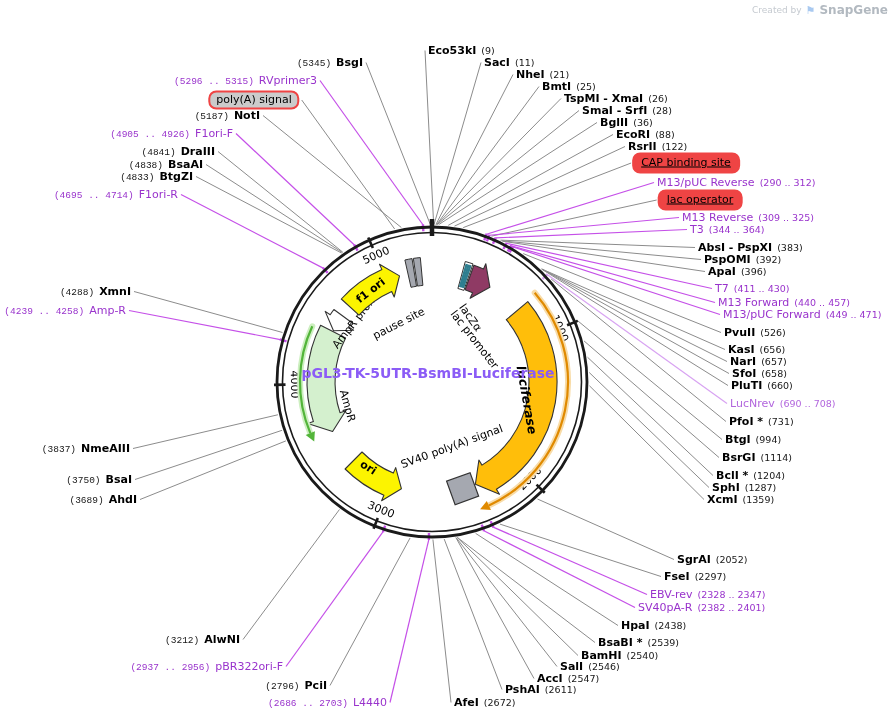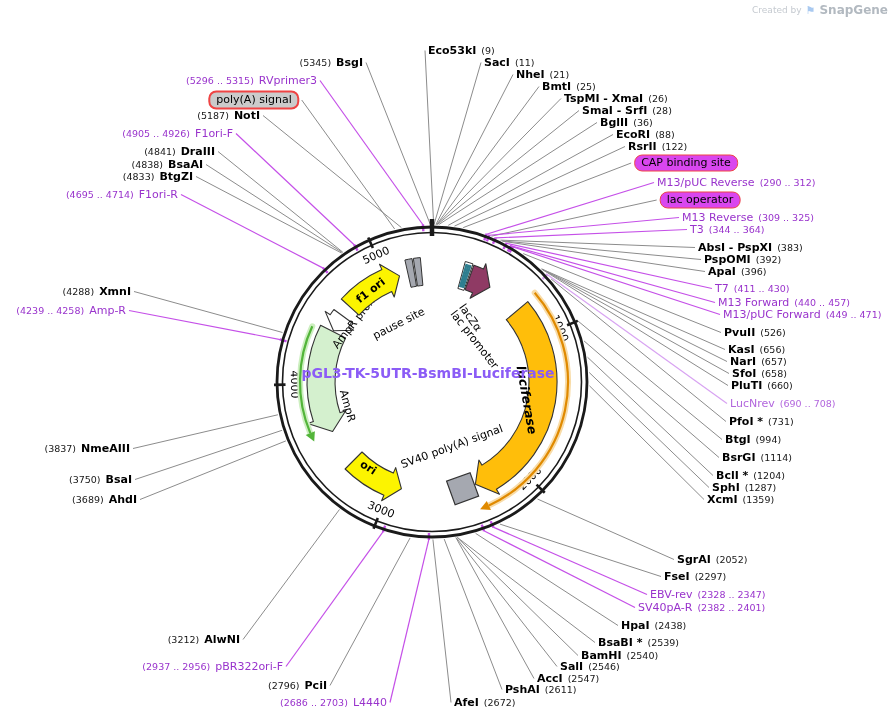--- a/index.html
+++ b/index.html
@@ -5,24 +5,24 @@
   html,body{margin:0;padding:0;background:#fff;}
   #canvas{position:relative;width:896px;height:720px;background:#ffffff;overflow:hidden;
           font-family:"DejaVu Sans",sans-serif;}
   #map-svg{position:absolute;left:0;top:0;}
   .callout{position:absolute;white-space:nowrap;line-height:13px;font-size:11px;color:#000;}
   .callout .nm{font-weight:bold;color:#000;}
   .callout .lc{font-size:9.5px;color:#161616;font-weight:normal;}
   .callout.primer .nm,.callout.primer .lc{color:#9933CC;font-weight:normal;}
   .callout.primer2 .nm,.callout.primer2 .lc{color:#B266DD;font-weight:normal;}
   .callout.side-right .lc{margin-left:5px;}
-  .callout.side-left .lc{margin-right:5px;}
+  .callout.side-left .lc{margin-right:5px;font-family:Liberation Mono, monospace;}
   .boxlab{position:absolute;transform:translate(-50%,-50%);font-size:11px;color:#000;
           padding:0 6px 1px 6px;border-radius:8px;white-space:nowrap;line-height:14px;}
-  .box-teal{background:#d946ef;border:1px solid #ef4444;}
+  .box-teal{background:#ef4444;border:3px solid #ef4444;text-decoration:underline;}
   .box-gray{background:#CBCBCB;border:2px solid #ef4444;}
   #watermark{position:absolute;top:3px;right:8px;display:flex;align-items:center;gap:4px;}
   #watermark .created{font-size:9px;color:#C5CAD0;}
   #watermark .flag{color:#A9C9F0;font-size:11px;line-height:11px;}
   #watermark .brand{font-size:12px;font-weight:bold;color:#B2B9C0;}
   #center-title{position:absolute;left:258px;top:365px;width:340px;text-align:center;}
   #center-title .pname{font-size:14px;font-weight:bold;color:#8b5cf6;}
   #center-title .plen{font-size:12.5px;color:#000;margin-top:2px;}
 </style>
 </head>

